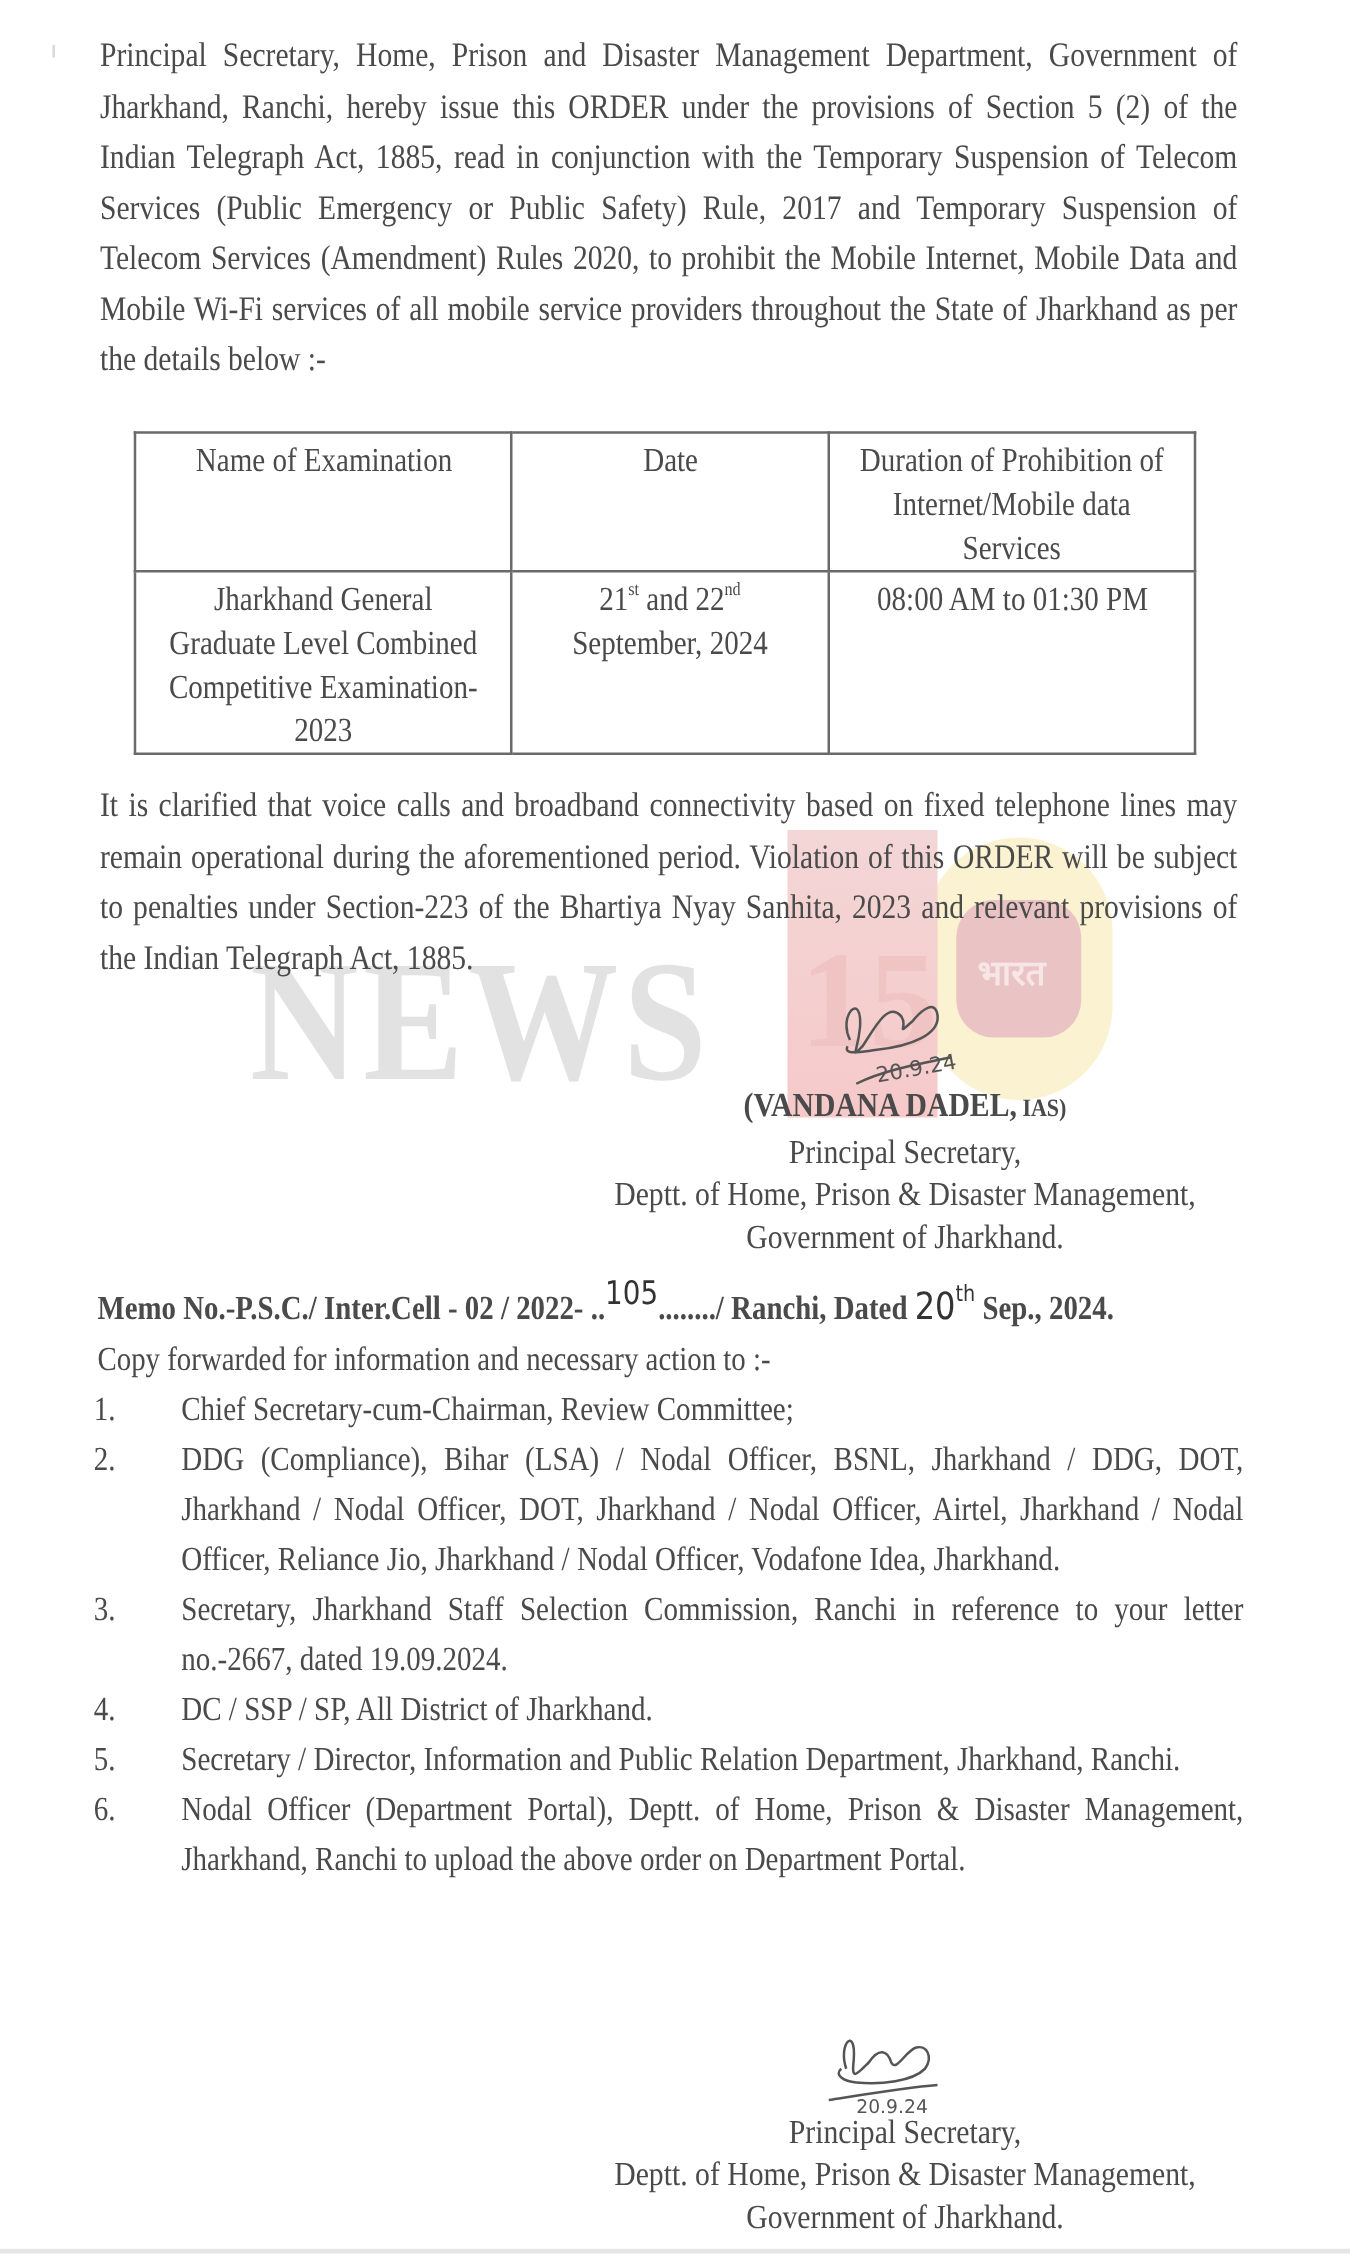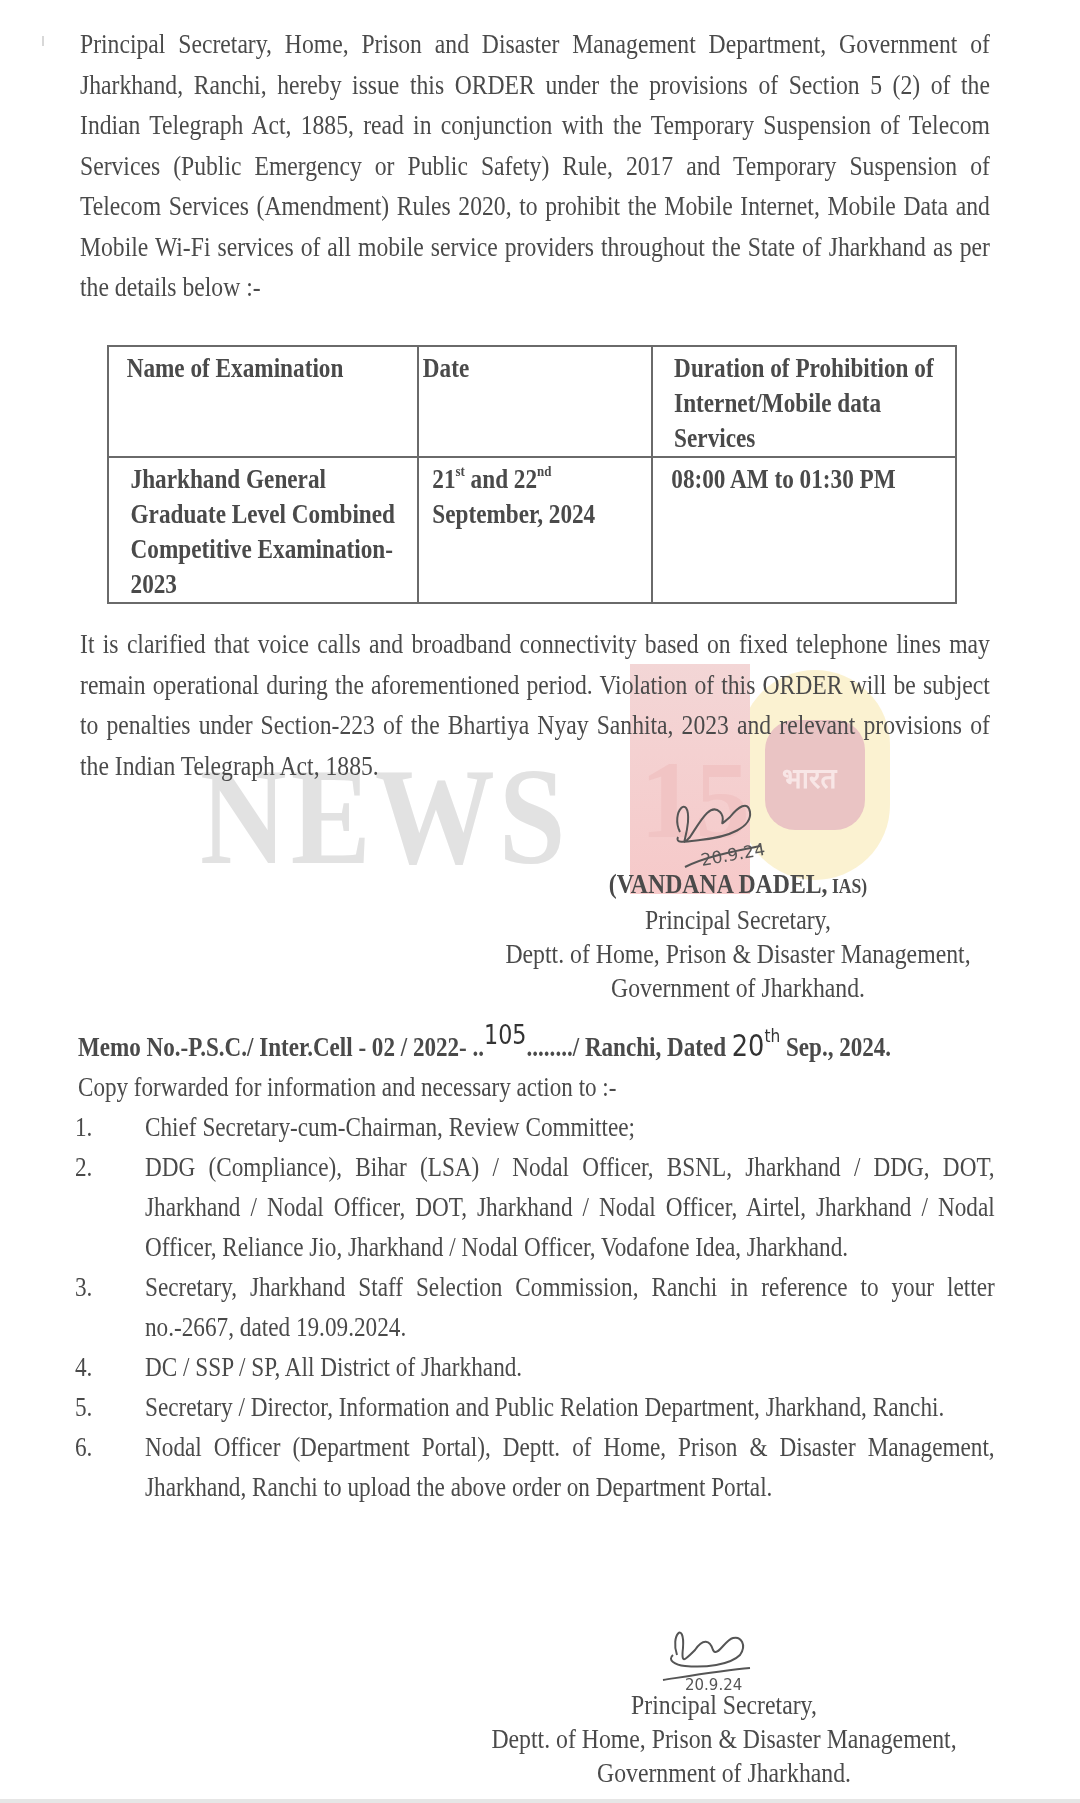--- a/index.html
+++ b/index.html
@@ -51,38 +51,38 @@
     width: 1058px;
   }
   .para1 { top: 24px; }
   .para2 { top: 624px; }
 
   table.order-table {
     position: absolute; left: 107px; top: 345px;
     width: 850px; border-collapse: collapse;
   }
   table.order-table td, table.order-table th {
-    border: 2px solid #6a6a6a; vertical-align: top; 
-    font-weight: bold; padding: 0;
+    border: 2px solid #6a6a6a; vertical-align: top; text-align: center;
+    font-weight: normal; padding: 0;
   }
   .cell-inner {
     font-size: 27px; line-height: 35px; padding-top: 4px;
     display: inline-block; transform: scaleX(0.86); transform-origin: center top;
     white-space: nowrap;
   }
   .col1 { width: 300px; }
   .col2 { width: 255px; margin-top: 44px; }
   .col3 { width: 291px; }
   .hdr-row td { height: 102px; }
   .body-row td { height: 138px; }
   sup { font-size: 15px; line-height: 0; position: relative; top: -2px; }
 
   .sig-block { position: absolute; text-align: center; }
   .sig-block .line { font-size: 27px; line-height: 34px; white-space: nowrap; display: block; transform: scaleX(0.88); transform-origin: center; }
-  .sig1 { left: 468px; top: 867px; width: 540px; }
+  .sig1 { left: 454px; top: 867px; width: 540px; }
   .sig2 { left: 454px; top: 1688px; width: 540px; }
   .sig-name { font-weight: bold; font-size: 28px; }
   .sig-name .ias { font-size: 20px; }
 
   .signature-svg { position: absolute; }
 
   .memo-line {
     position: absolute; left: 78px; top: 1028px; font-size: 27px; line-height: 36px;
     font-weight: bold; white-space: nowrap; transform: scaleX(0.855); transform-origin: left top;
   }

